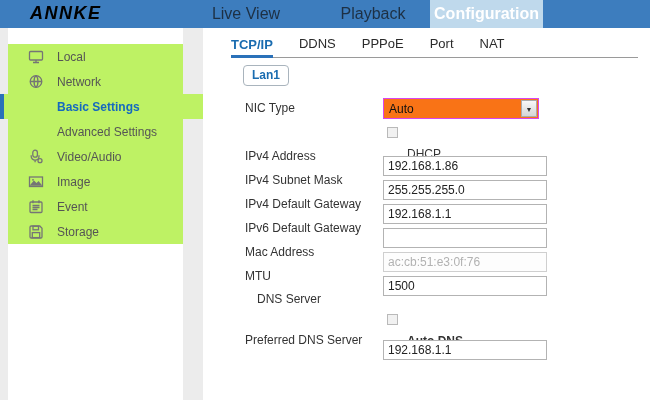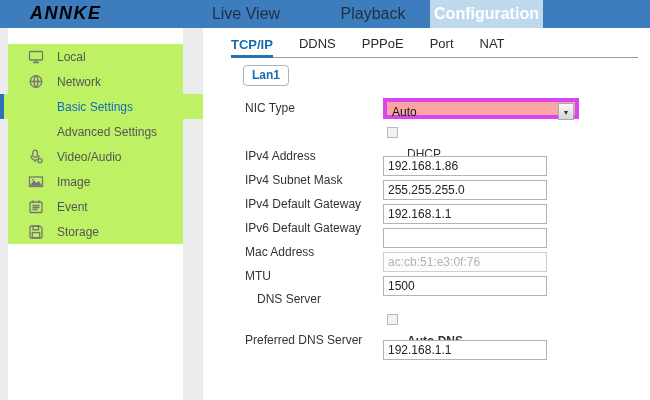--- a/index.html
+++ b/index.html
@@ -36,21 +36,21 @@
   }
   .side-list { list-style:none; margin:0; padding:16px 0 0 0; position:relative; z-index:1; }
   .side-item {
     height:25px; display:flex; align-items:center;
     margin:0 20px 0 8px; background:#bef264; color:#555; cursor:pointer;
   }
   .side-item .icon { width:16px; height:15px; margin-left:20px; margin-right:13px; flex:none; }
   .side-item.sub { padding-left:49px; }
   .side-item.sub.active {
     margin:0; border-left:4px solid #2a71b9; padding-left:53px;
-    color:#1569bf; font-weight:normal;
+    color:#1569bf; font-weight:bold;
   }
 
   
   .main { flex:1; background:#fff; padding-left:28px; }
   .tabs { display:flex; align-items:flex-end; margin-top:8px; margin-right:12px; border-bottom:1px solid #9a9a9a; }
   .tab { margin-right:26px; padding-bottom:6px; color:#2b2b2b; font-size:13px; cursor:pointer; }
   .tab.active {
     color:#1a6cb0; font-weight:bold; padding-bottom:3px;
     border-bottom:3px solid #2a71b9; margin-bottom:-1px;
   }
@@ -62,21 +62,21 @@
 
   
   .form { margin-top:10px; padding-left:14px; }
   .row { height:24px; display:flex; align-items:center; }
   .row .lbl { width:138px; flex:none; color:#333; }
   .txt {
     width:164px; height:20px; border:1px solid #b3b3b3; padding:1px 4px;
     font:12px "Liberation Sans", sans-serif; color:#222; background:#fff; outline:none;margin-top:20px;
   }
   .txt.disabled { color:#b2b2b2; border-color:#cfcfcf; background:#fdfdfd; }
-  .select-box { position:relative; width:196px; height:21px; border:4px solid #d946ef; background:#fca5a5; cursor:pointer; }
+  .select-box { position:relative; width:156px; height:21px; border:1px solid #d946ef; background:#f97316; cursor:pointer; }
   .select-box .val { position:absolute; left:5px; top:3px; color:#111; }
   .arrow-btn {
     position:absolute; right:1px; top:1px; width:16px; height:17px;
     background:linear-gradient(#f8f8f8,#d5d5d5); border:1px solid #aaa;
     font-size:7px; line-height:17px; text-align:center; color:#333;
   }
   .chk {
     width:11px; height:11px; border:1px solid #b9b9b9; background:#f1f1f1;
     margin:0 9px 0 4px; flex:none; cursor:pointer;
   }

